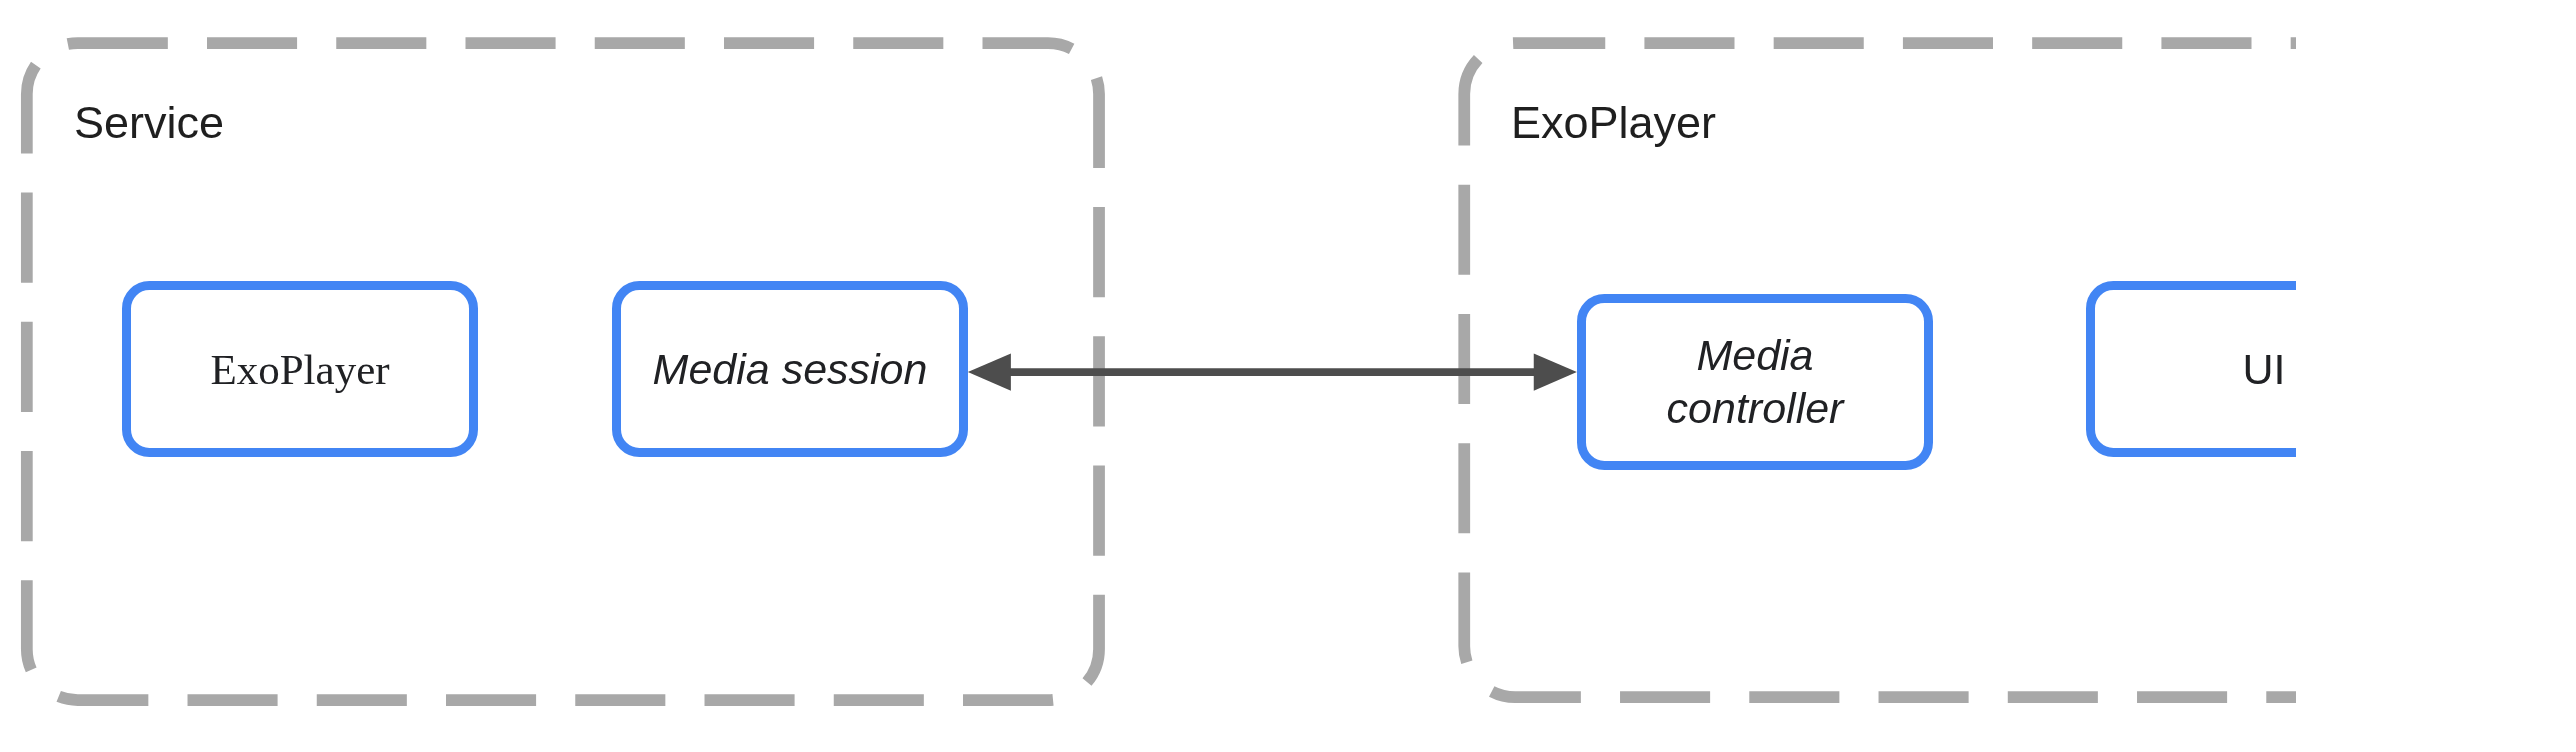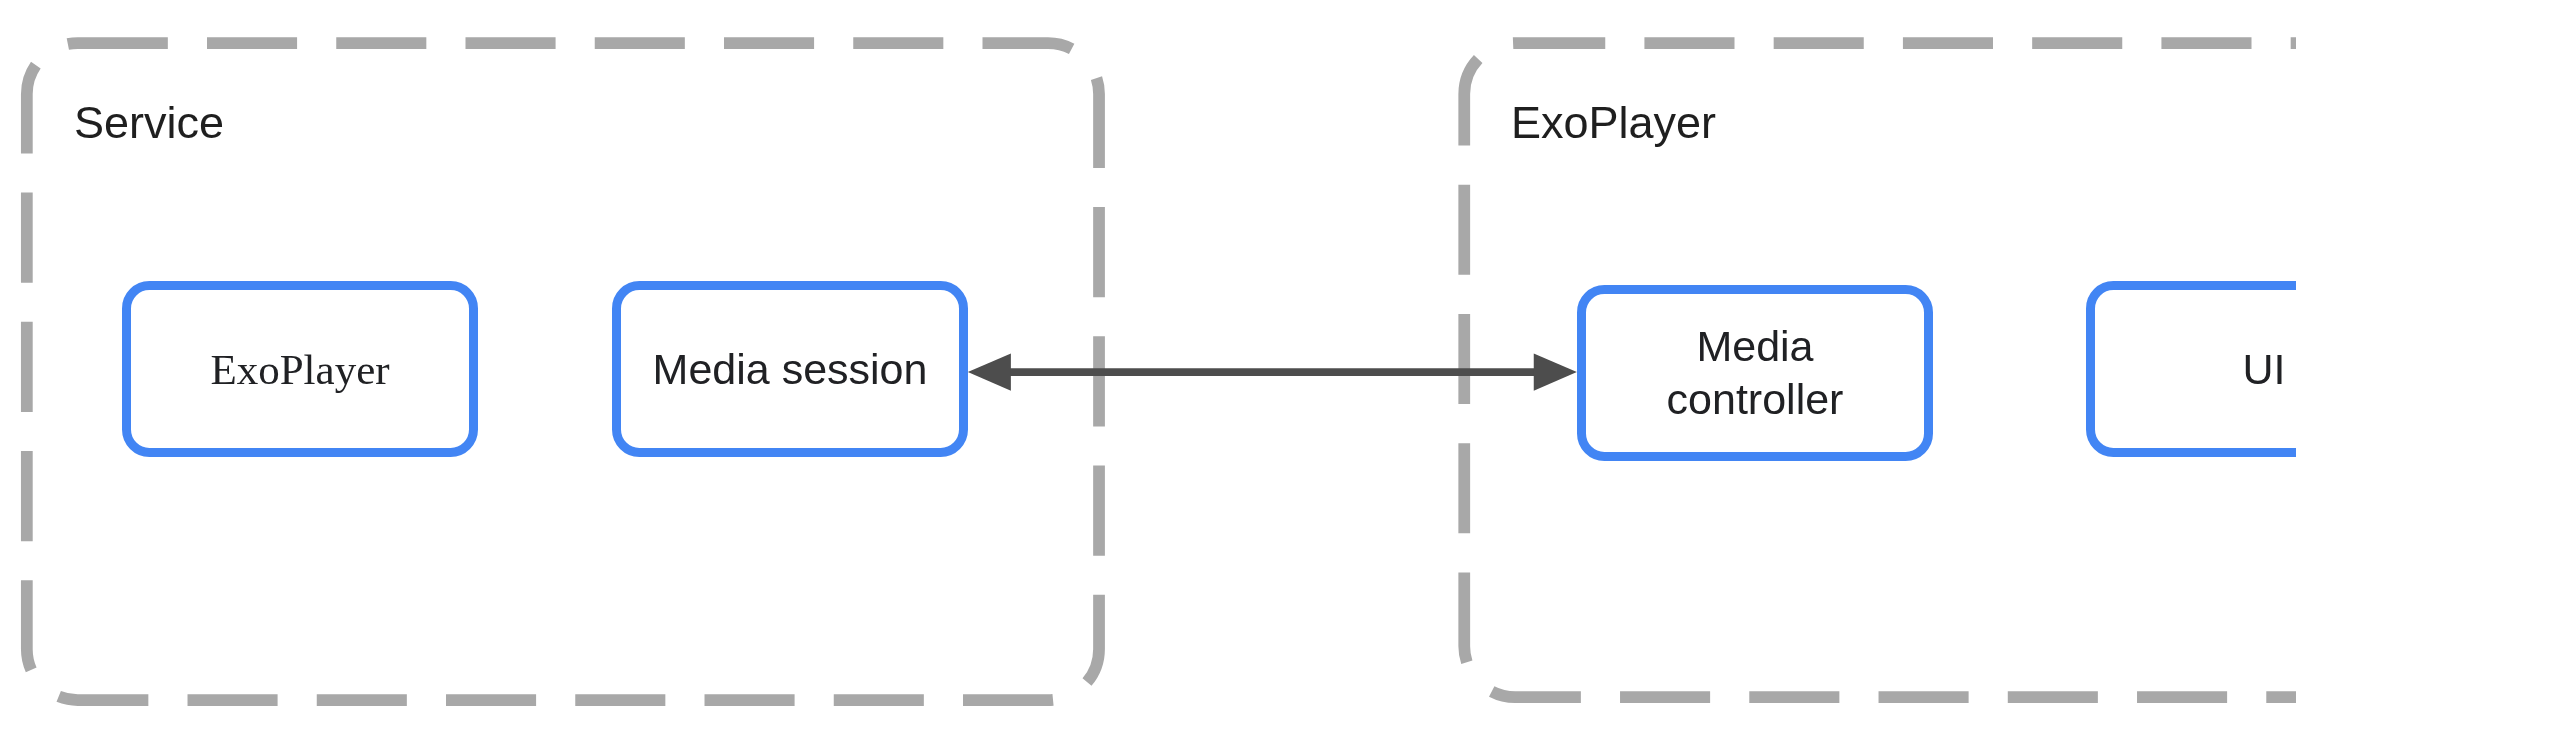--- a/index.html
+++ b/index.html
@@ -59,22 +59,22 @@
     font-size: 43px;
     line-height: 53px;
     font-weight: 500;
     color: var(--node-text, #202124);
     text-align: center;
     white-space: pre-line;
   }
   #label-service  { left: 74px;   top: 96px; }
   #label-activity { left: 1511px; top: 96px; }
   #node-exoplayer        { left: 122px;  top: 281px; font-family: Liberation Serif, serif; }
-  #node-media-session    { left: 612px;  top: 281px; }
-  #node-media-controller { left: 1577px; top: 285px; }
+  #node-media-session    { left: 612px;  top: 281px; font-style: italic; }
+  #node-media-controller { left: 1577px; top: 294px; font-style: italic; }
   #node-ui               { left: 2086px; top: 281px; align-items: center; }
 </style>
 </head>
 <body>
 
 <div class="canvas">
 
   <svg class="underlay" viewBox="0 0 2630 768">
     <rect class="group-outline" x="27" y="44" width="1095" height="671" rx="52"></rect>
     <rect class="group-outline" x="1495" y="44" width="1094" height="668" rx="52"></rect>

